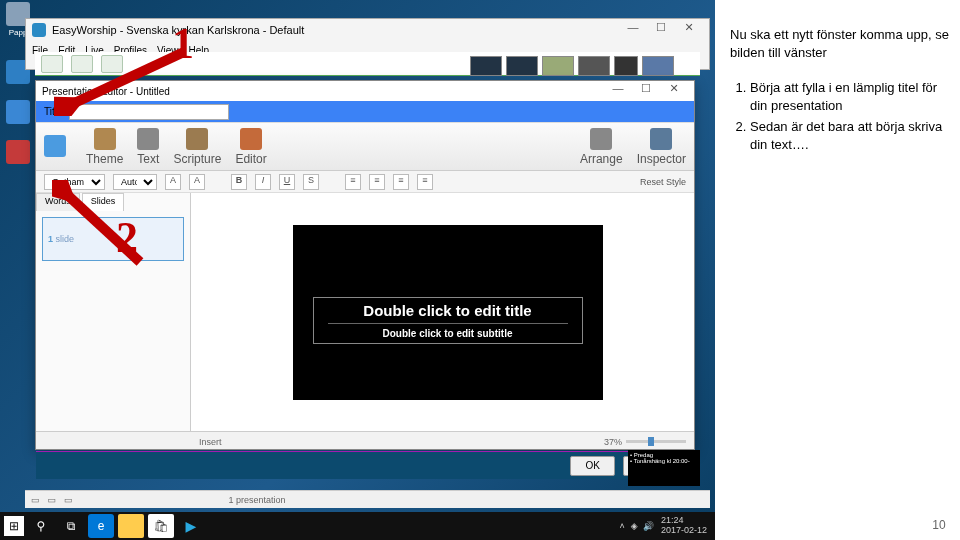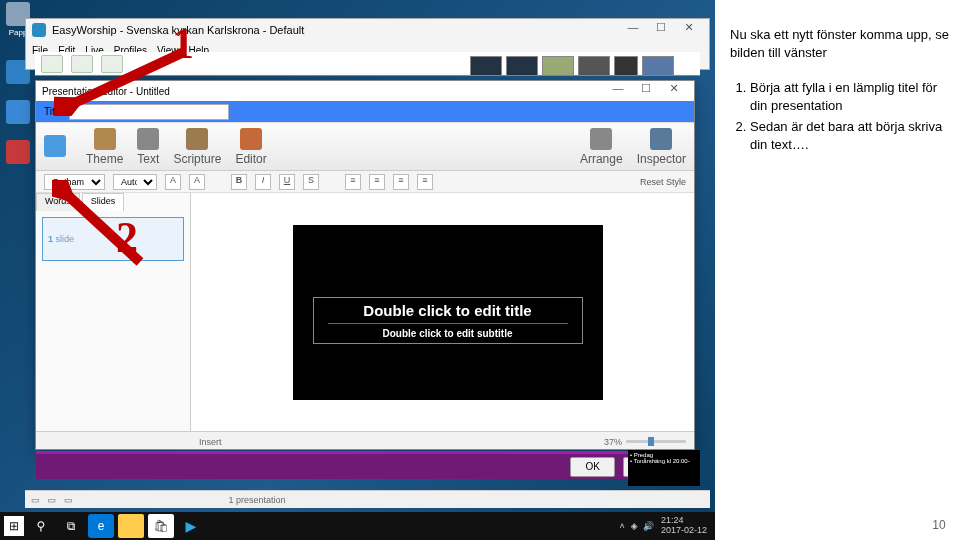--- a/index.html
+++ b/index.html
@@ -90,21 +90,21 @@
 .ed-title-text { color: #fff; font-weight: bold; font-size: 15px; }
 .ed-title-line { height: 1px; background: #666; margin: 4px 10px; }
 .ed-sub-text { color: #fff; font-size: 10px; text-align: center; font-weight: bold; }
 
 .ed-statusbar { height: 20px; border-top: 1px solid #ccc; display: flex; align-items: center; padding: 0 8px; font-size: 9px; color: #666; }
 .ed-statusbar .sp { flex: 1; }
 .ed-zoom { display: flex; align-items: center; gap: 4px; }
 .ed-zoom .track { width: 60px; height: 3px; background: #ccc; position: relative; }
 .ed-zoom .thumb { position: absolute; left: 22px; top: -3px; width: 6px; height: 9px; background: #4a8ac4; }
 
-.ed-btnbar { height: 28px; border-top: 3px solid #a21caf; display: flex; align-items: center; justify-content: flex-end; padding: 0 10px; gap: 8px; background: #701a75; }
+.ed-btnbar { height: 28px; border-top: 1px solid #a21caf; display: flex; align-items: center; justify-content: flex-end; padding: 0 10px; gap: 8px; background: #0c4a6e; }
 .ed-btnbar button { height: 20px; padding: 0 14px; font-size: 10px; border: 1px solid #999; background: #f0f0f0; border-radius: 2px; }
 
 
 .arrow1 { position: absolute; left: 54px; top: 44px; width: 140px; height: 72px; pointer-events: none; }
 .arrow2 { position: absolute; left: 52px; top: 180px; width: 130px; height: 90px; pointer-events: none; }
 .bignum { position: absolute; font-size: 44px; font-weight: bold; color: #c00000; font-family: "Times New Roman", serif; }
 .n1 { left: 172px; top: 18px; }
 .n2 { left: 116px; top: 212px; }
 
 

